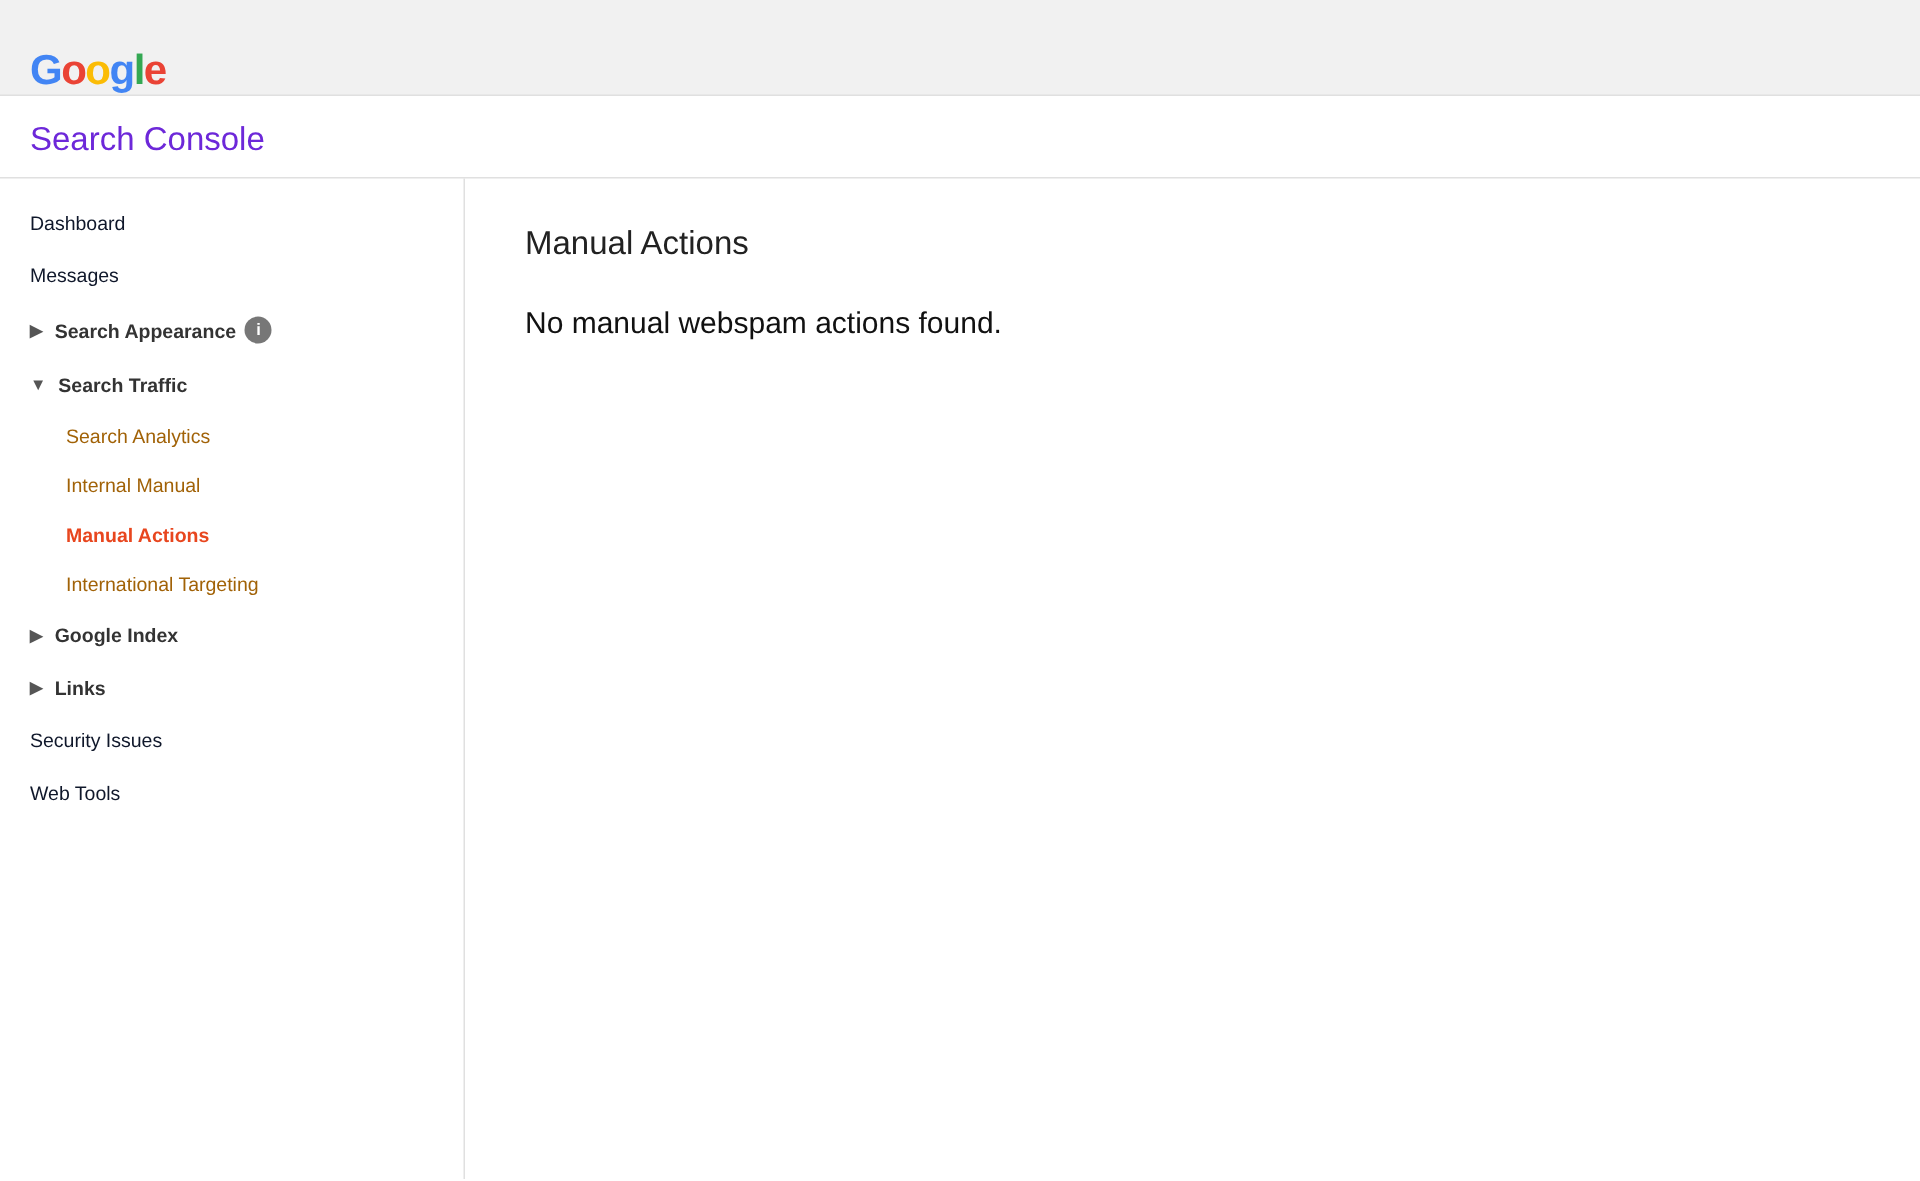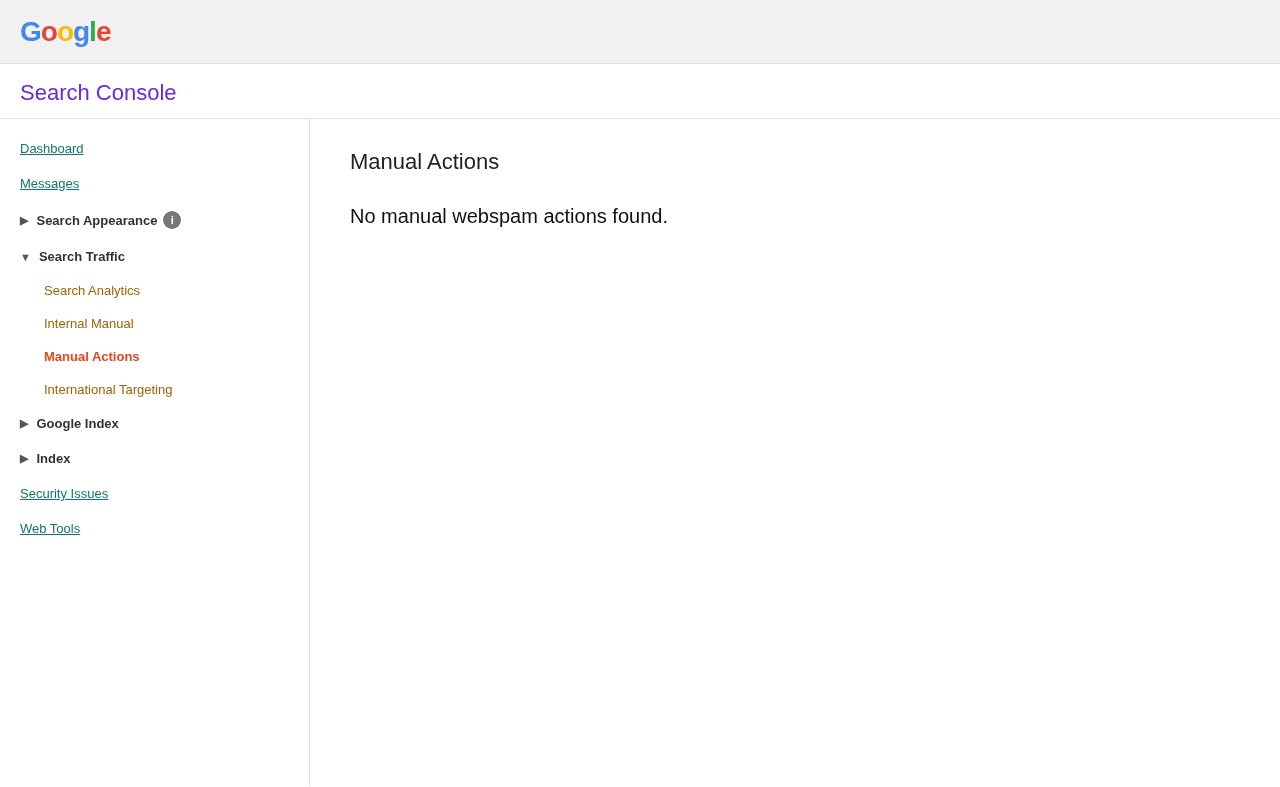--- a/index.html
+++ b/index.html
@@ -3,21 +3,21 @@
   <meta charset="utf-8">
   <style>
     * { margin: 0; padding: 0; box-sizing: border-box; }
     body { font-family: Arial, sans-serif; background: #fff; color: #333; font-size: 14px; }
 
     
     #top-bar {
       background: #f1f1f1;
       height: 64px;
       display: flex;
-      align-items: center;
+      align-items: flex-end;
       padding: 0 20px;
       border-bottom: 1px solid #e0e0e0;
     }
 
     
     .google-logo {
       font-size: 28px;
       font-weight: bold;
       letter-spacing: -1px;
     }
@@ -48,26 +48,25 @@
     #sidebar {
       width: 310px;
       min-width: 310px;
       border-right: 1px solid #e0e0e0;
       padding: 12px 0;
       overflow-y: auto;
     }
 
     .nav-item {
       padding: 10px 20px;
-      color: #0f766e;
+      color: #0f172a;
       cursor: pointer;
       display: flex;
       align-items: flex-start;
       font-size: 13px;
-      text-decoration: underline;
     }
 
     .nav-section {
       padding: 10px 20px;
       color: #333;
       font-weight: bold;
       font-size: 13px;
       display: flex;
       align-items: center;
       cursor: pointer;
@@ -177,21 +176,21 @@
     </div>
 
 
     <div class="nav-section">
       <span class="arrow">▶</span>
       <span>Google Index</span>
     </div>
 
     <div class="nav-section">
       <span class="arrow">▶</span>
-      <span>Index</span>
+      <span>Links</span>
     </div>
 
     <div class="nav-item">
       <span>Security Issues</span>
     </div>
 
     <div class="nav-item">
       <span>Web Tools</span>
     </div>
 

